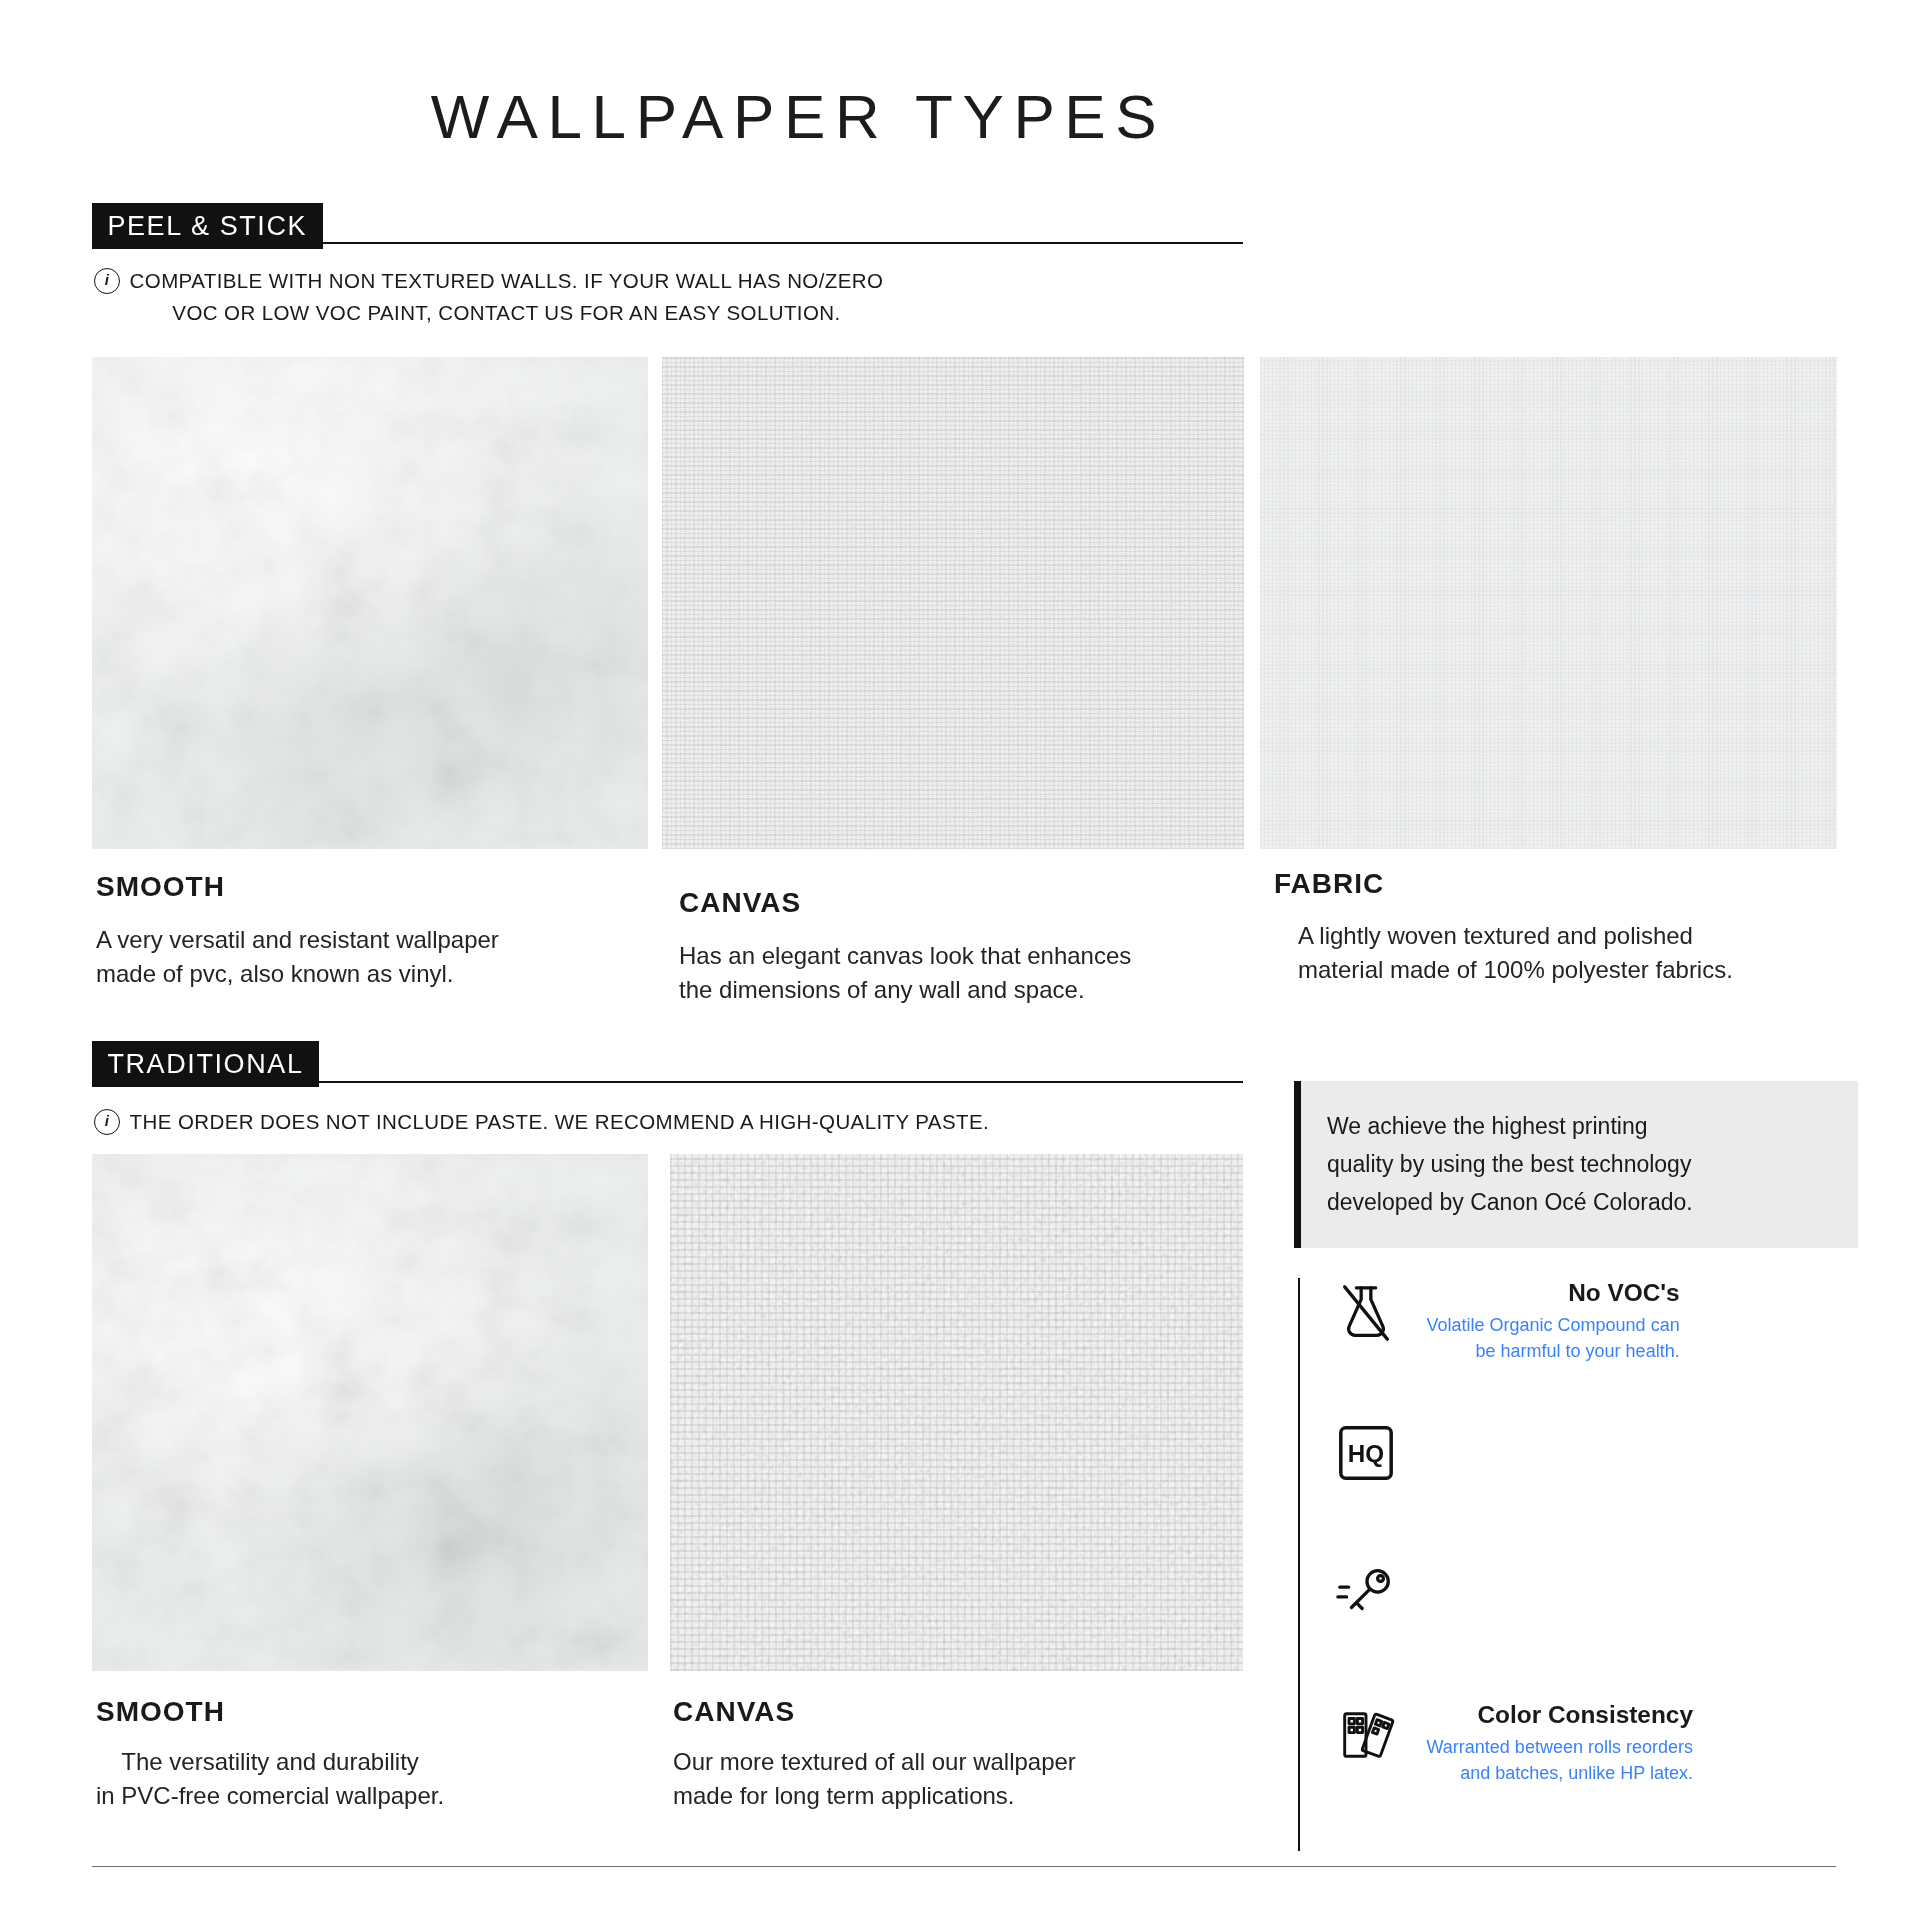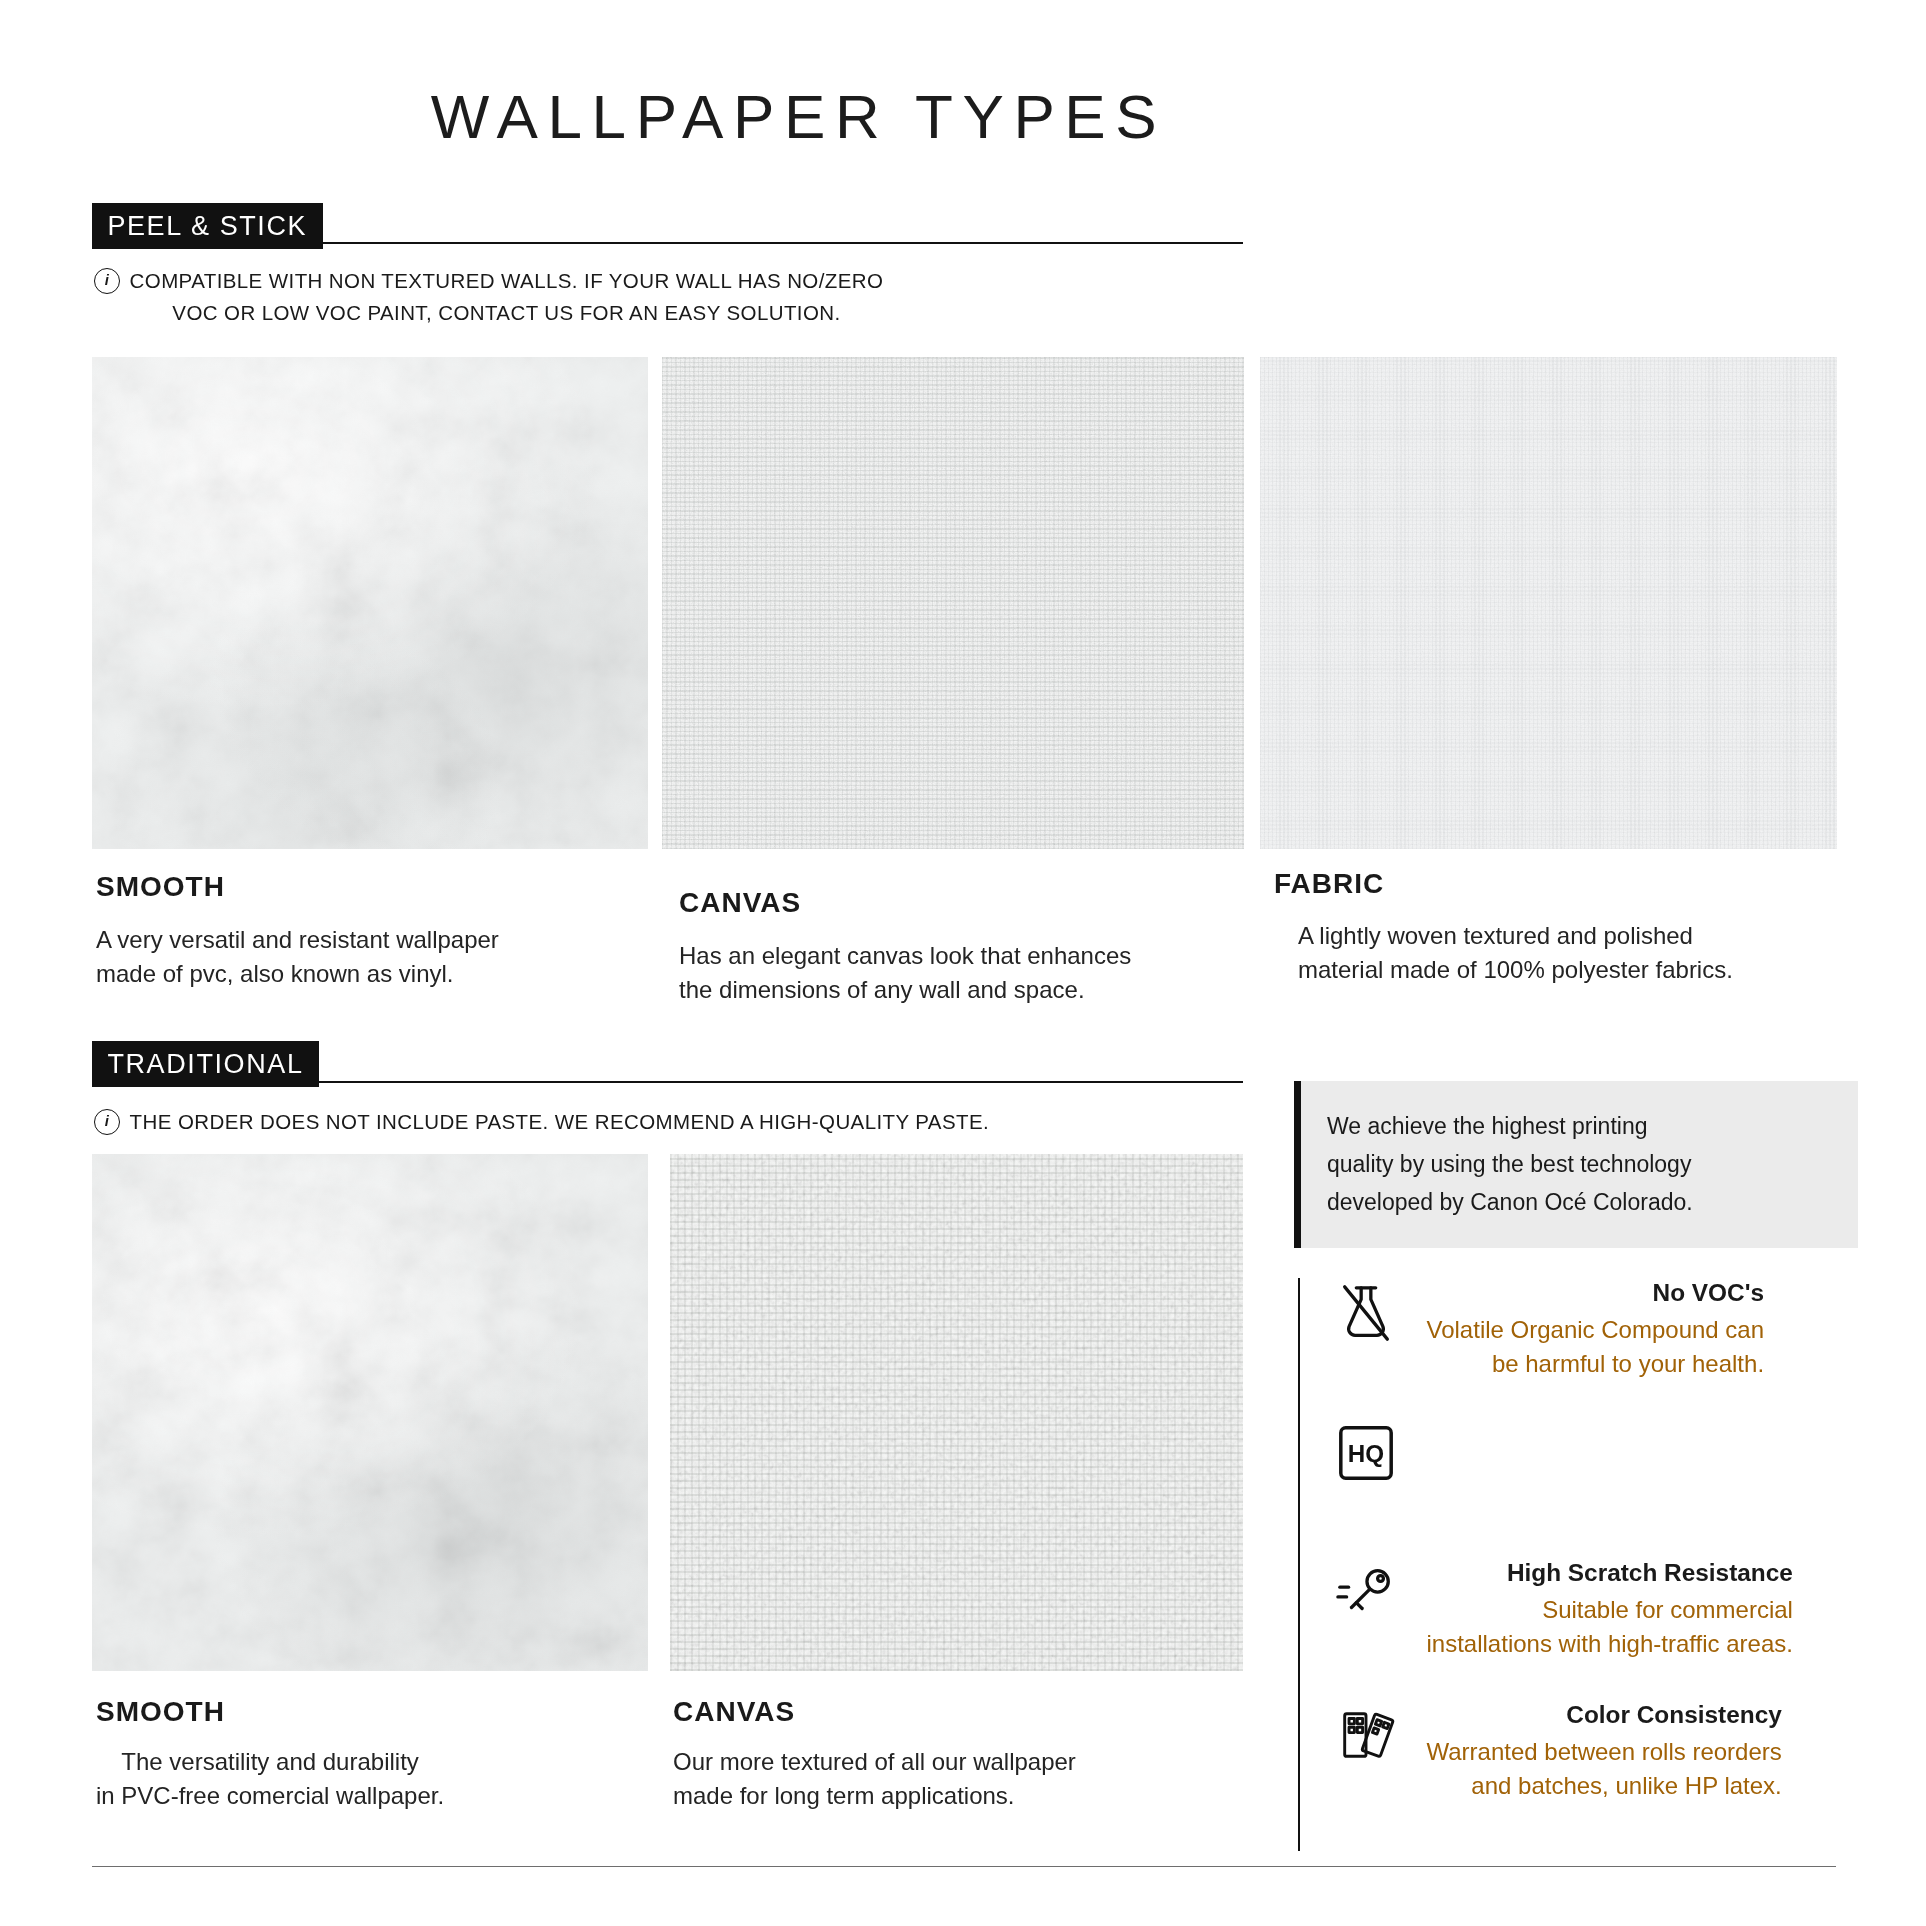--- a/index.html
+++ b/index.html
@@ -40,21 +40,21 @@
       #eef0ee;}
   .sw-label{position:absolute;font-size:28px;font-weight:700;letter-spacing:1px;}
   .sw-desc{position:absolute;font-size:24px;line-height:1.42;white-space:pre-line;color:#242424;}
   .qbox{position:absolute;background:#ebebeb;border-left:7px solid #111111;
         padding:26px 26px;font-size:23px;line-height:1.66;white-space:pre-line;box-sizing:border-box;}
   .vline{position:absolute;width:1.9px;background:#111111;}
   .feature{position:absolute;display:flex;gap:29.5px;align-items:flex-start;text-align:right;}
   .f-ic{flex:0 0 auto;width:62px;height:62px;margin-top:2.6px;}
   .f-ic svg{width:100%;height:100%;display:block;}
   .f-title{font-size:24.4px;font-weight:700;margin:0 0 6.4px 0;}
-  .f-desc{font-size:24px;line-height:1.42;white-space:pre-line;color:#a16207;}
+  .f-desc{font-size:18px;line-height:1.42;white-space:pre-line;color:#3b82f6;}
   .brule{position:absolute;height:1.3px;background:#6e6e6e;}
 </style>
 </head>
 <body>
 
 <div class="page">
 
   <svg width="0" height="0" style="position:absolute" aria-hidden="true">
     <defs>
       <filter id="fSoft" x="0" y="0" width="100%" height="100%">
@@ -172,25 +172,20 @@
     <span class="f-ic">
       <svg viewBox="0 0 64 64" fill="none" stroke="#111" stroke-width="3.4" stroke-linecap="round" stroke-linejoin="round">
         <circle cx="44" cy="20" r="11"></circle>
         <circle cx="47" cy="17" r="3"></circle>
         <path d="M36 28 L17 47"></path>
         <path d="M22 42 l6 6"></path>
         <path d="M5 26 h9"></path>
         <path d="M3 36 h9"></path>
       </svg>
     </span>
-    <div class="f-tx">
-      <div class="f-title">High Scratch Resistance</div>
-      <div class="f-desc">Suitable for commercial
-installations with high-traffic areas.</div>
-    </div>
   </div>
 
   <div class="feature" style="left:1335px;top:1701px;width:514px;">
     <span class="f-ic">
       <svg viewBox="0 0 64 64" fill="none" stroke="#111" stroke-width="3" stroke-linejoin="round">
         <rect x="10" y="10" width="22" height="44" rx="2"></rect>
         <rect x="14.5" y="15" width="5.5" height="5.5"></rect>
         <rect x="23" y="15" width="5.5" height="5.5"></rect>
         <rect x="14.5" y="24" width="5.5" height="5.5"></rect>
         <rect x="23" y="24" width="5.5" height="5.5"></rect>

